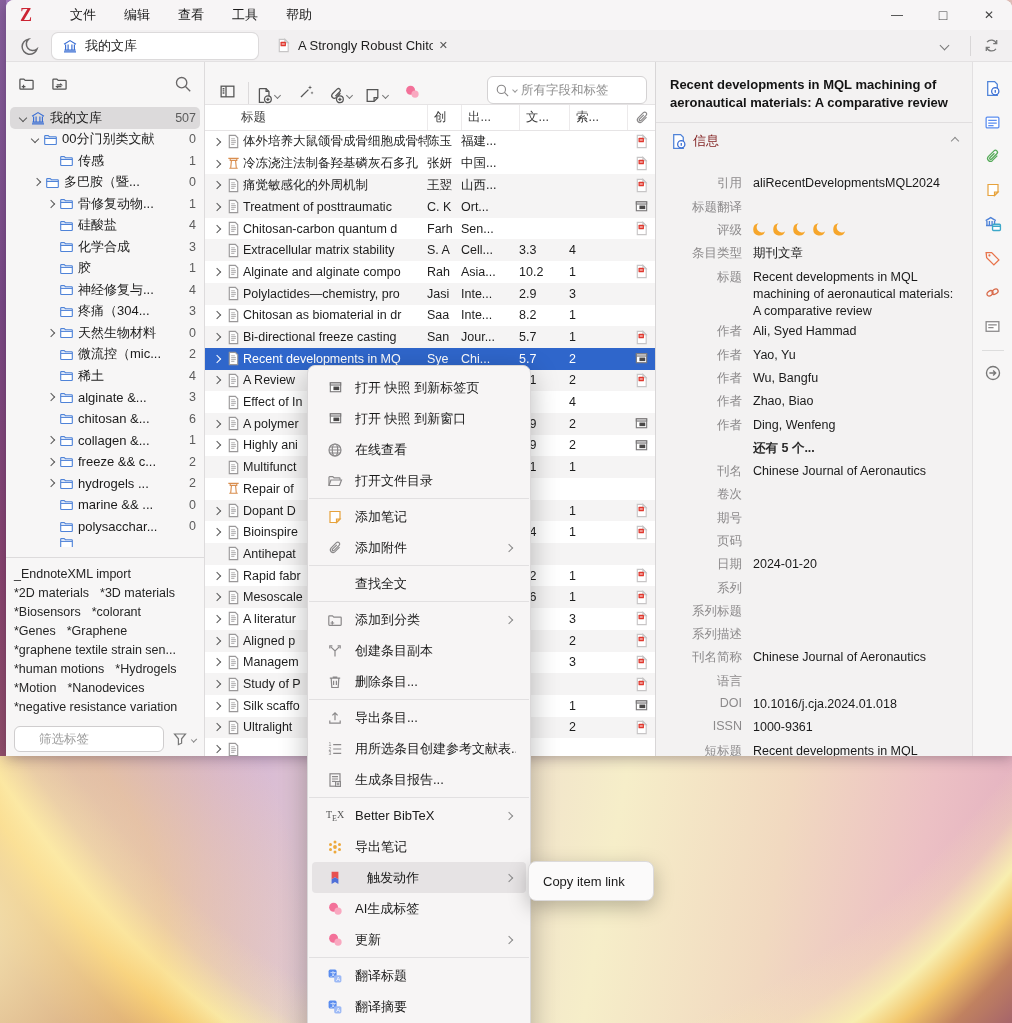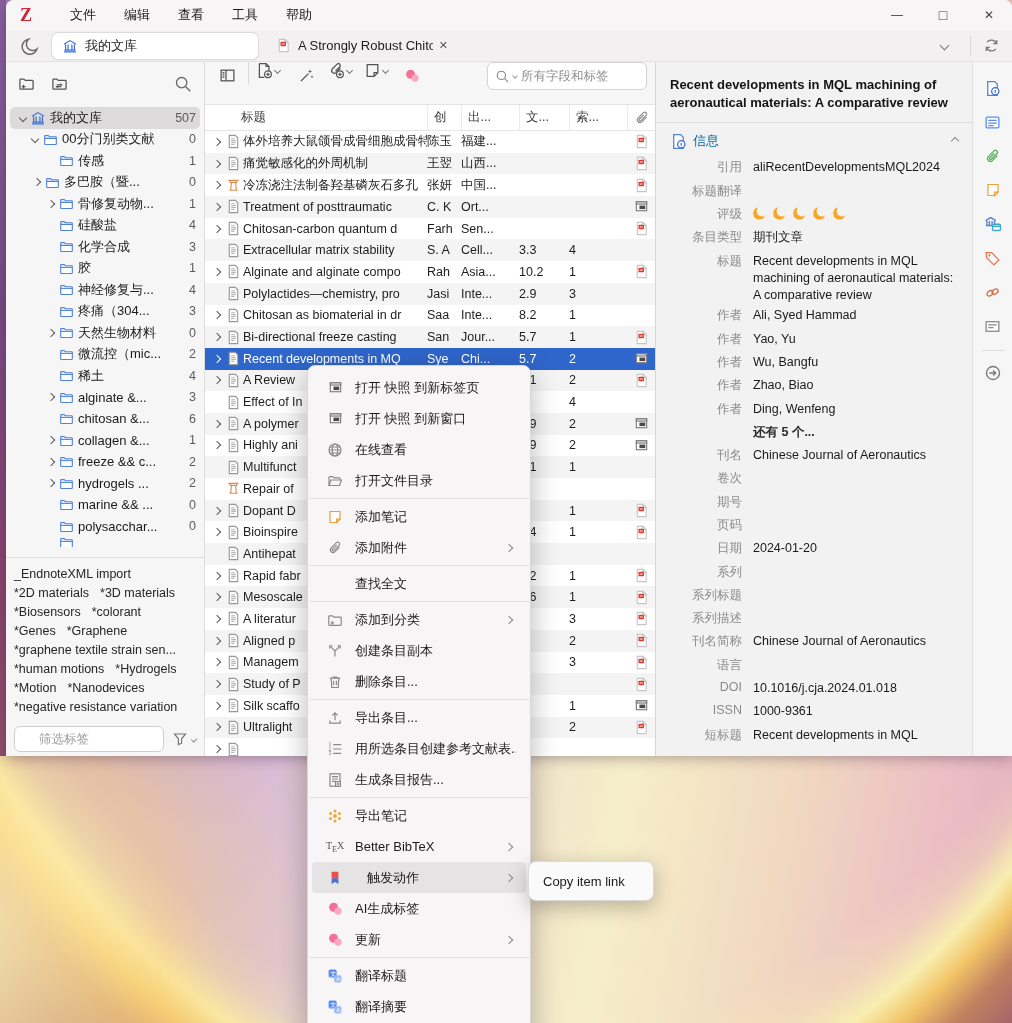--- a/index.html
+++ b/index.html
@@ -52,21 +52,21 @@
   .tagpane { border-top:1px solid #dddbdc; flex:1; display:flex; flex-direction:column; }
   .tags { padding:7px 8px 4px 8px; font-size:12.5px; color:#252525; line-height:1.52; flex:1; overflow:hidden; }
   .tagchip { display:inline-block; margin-right:11px; white-space:nowrap; }
   .tagfilter { height:34px; display:flex; align-items:center; padding:0 8px; }
   .tagfilter input { width:150px; height:26px; border:1px solid #cfcdce; border-radius:6px; background:#fff; padding:0 24px; font-size:12.5px; color:#222; outline:none; }
   .tagfilter input::placeholder { color:#9a9a9a; }
   .tagfilter .funnel { margin-left:8px; }
   .tagfilter .chevron { margin-left:4px; width:5px; height:5px; border-color:#8a8a8a; }
   
   .itemcol { width:450px; display:flex; flex-direction:column; background:#fff; }
-  .i-toolbar { height:43px; background:#f7f6f6; border-bottom:1px solid #e5e3e4; display:flex; align-items:flex-start; padding:0 8px; }
+  .i-toolbar { height:43px; background:#f7f6f6; border-bottom:1px solid #e5e3e4; display:flex; align-items:flex-end; padding:0 8px; }
   .tool-btn { width:28px; height:26px; display:flex; align-items:center; justify-content:center; border-radius:5px; }
   .tool-group { display:flex; align-items:center; }
   .tool-chev { width:5px; height:5px; border-right:1.2px solid #777; border-bottom:1.2px solid #777; transform:rotate(45deg); margin-left:2px; margin-right:4px; }
   .t-divider { width:1px; height:22px; background:#dcdadb; margin:0 7px; }
   .searchbox { margin-left:auto; width:160px; height:28px; background:#fff; border:1px solid #d4d2d3; border-radius:6px; display:flex; align-items:center; padding:0 7px; }
   .searchbox .ph { color:#8f8f8f; font-size:12.5px; margin-left:4px; white-space:nowrap; overflow:hidden; }
   .listhead { height:26px; display:flex; align-items:center; border-bottom:1px solid #e6e4e5; font-size:12.5px; color:#3c3c3c; background:#fff; }
   .hc { display:flex; align-items:center; height:100%; border-left:1px solid #eceaeb; padding-left:6px; overflow:hidden; white-space:nowrap; }
   .hc.first { border-left:none; padding-left:36px; }
   .rows { flex:1; overflow:hidden; }
@@ -80,23 +80,23 @@
   .irow .pub { flex:0 0 58px; white-space:nowrap; overflow:hidden; }
   .irow .impact { flex:0 0 50px; white-space:nowrap; overflow:hidden; }
   .irow .idx { flex:0 0 58px; white-space:nowrap; overflow:hidden; }
   .irow .att { flex:1; display:flex; justify-content:center; }
   .irow.sel .chevron { border-color:#fff; }
   
   .rightcol { width:317px; background:#f3f2f2; border-left:1px solid #d8d6d7; padding:14px 14px 0 14px; overflow:hidden; }
   .dtitle { font-size:13px; font-weight:bold; color:#141414; line-height:1.4; }
   .dsep { height:1px; background:#e0dedf; margin:10px -14px 0 -14px; }
   .sechead { display:flex; align-items:center; margin-top:9px; }
-  .sechead .slabel { font-size:13px; color:#0369a1; margin-left:6px; font-weight:bold;}
+  .sechead .slabel { font-size:13px; color:#7f1d1d; margin-left:6px; font-weight:bold;}
   .sechead .collapse { margin-left:auto; }
-  .fields { margin-top:6px; }
+  .fields { margin-top:22px; }
   .frow { display:flex; min-height:23.3px; align-items:flex-start; }
   .flabel { width:72px; min-width:72px; text-align:right; color:#8c8a8b; font-size:12.5px; padding-top:3px; }
   .fvalue { margin-left:11px; font-size:12.5px; color:#1a1a1a; padding-top:3px; line-height:1.38; flex:1; }
   .fvalue.bold { font-weight:bold; color:#2b2b2b; }
   .moons { display:flex; gap:6px; padding-top:3px; }
   
   .strip { width:40px; background:#f7f6f6; border-left:1px solid #e2e0e1; display:flex; flex-direction:column; align-items:center; padding-top:12px; }
   .strip .sbtn { width:28px; height:28px; display:flex; align-items:center; justify-content:center; border-radius:5px; margin-bottom:6px; }
   .strip .ssep { width:22px; height:1px; background:#ddd; margin:4px 0 8px 0; }
   
@@ -565,56 +565,56 @@
             <span class="idx"></span>
             <span class="att">
               <svg width="15" height="15" viewBox="0 0 16 16" fill="none">
                 <path d="M3.5 1.5h6L13 5v9.5H3.5z" fill="#fff" stroke="#c7c5c6"></path>
                 <path d="M9.5 1.5 13 5H9.5z" fill="#eee" stroke="#c7c5c6"></path>
                 <rect x="4.8" y="4" width="5.8" height="4.8" rx="0.9" fill="#e0382e"></rect>
                 <rect x="6.1" y="5.9" width="3.2" height="1" fill="#fff"></rect>
               </svg>
             </span>
           </div>
-          <div class="irow even">
-            <span class="chevcell">
-              <span class="chevron right"></span>
-            </span>
-            <span class="icell">
-              <svg width="15" height="15" viewBox="0 0 16 16" fill="none">
-                <path d="M3.5 1.5h6.5l2.5 2.5v10.5H3.5z" fill="#fdfdfd" stroke="#9a9899"></path>
-                <path d="M5.5 5h4M5.5 7h5M5.5 9h5M5.5 11h3.5" stroke="#b8b6b7"></path>
-              </svg>
-            </span>
-            <span class="title">痛觉敏感化的外周机制</span>
-            <span class="creator">王翌</span>
-            <span class="pub">山西...</span>
+          <div class="irow">
+            <span class="chevcell">
+              <span class="chevron right"></span>
+            </span>
+            <span class="icell">
+              <svg width="15" height="15" viewBox="0 0 16 16" fill="none">
+                <path d="M2.5 2.5h11M4.5 2.5v2.2h7V2.5M5.8 4.7 5 13h6l-.8-8.3M3.5 13h9" stroke="#d98e4f"></path>
+              </svg>
+            </span>
+            <span class="title">冷冻浇注法制备羟基磷灰石多孔</span>
+            <span class="creator">张妍</span>
+            <span class="pub">中国...</span>
             <span class="impact"></span>
             <span class="idx"></span>
             <span class="att">
               <svg width="15" height="15" viewBox="0 0 16 16" fill="none">
                 <path d="M3.5 1.5h6L13 5v9.5H3.5z" fill="#fff" stroke="#c7c5c6"></path>
                 <path d="M9.5 1.5 13 5H9.5z" fill="#eee" stroke="#c7c5c6"></path>
                 <rect x="4.8" y="4" width="5.8" height="4.8" rx="0.9" fill="#e0382e"></rect>
                 <rect x="6.1" y="5.9" width="3.2" height="1" fill="#fff"></rect>
               </svg>
             </span>
           </div>
-          <div class="irow">
-            <span class="chevcell">
-              <span class="chevron right"></span>
-            </span>
-            <span class="icell">
-              <svg width="15" height="15" viewBox="0 0 16 16" fill="none">
-                <path d="M2.5 2.5h11M4.5 2.5v2.2h7V2.5M5.8 4.7 5 13h6l-.8-8.3M3.5 13h9" stroke="#d98e4f"></path>
-              </svg>
-            </span>
-            <span class="title">冷冻浇注法制备羟基磷灰石多孔</span>
-            <span class="creator">张妍</span>
-            <span class="pub">中国...</span>
+          <div class="irow even">
+            <span class="chevcell">
+              <span class="chevron right"></span>
+            </span>
+            <span class="icell">
+              <svg width="15" height="15" viewBox="0 0 16 16" fill="none">
+                <path d="M3.5 1.5h6.5l2.5 2.5v10.5H3.5z" fill="#fdfdfd" stroke="#9a9899"></path>
+                <path d="M5.5 5h4M5.5 7h5M5.5 9h5M5.5 11h3.5" stroke="#b8b6b7"></path>
+              </svg>
+            </span>
+            <span class="title">痛觉敏感化的外周机制</span>
+            <span class="creator">王翌</span>
+            <span class="pub">山西...</span>
             <span class="impact"></span>
             <span class="idx"></span>
             <span class="att">
               <svg width="15" height="15" viewBox="0 0 16 16" fill="none">
                 <path d="M3.5 1.5h6L13 5v9.5H3.5z" fill="#fff" stroke="#c7c5c6"></path>
                 <path d="M9.5 1.5 13 5H9.5z" fill="#eee" stroke="#c7c5c6"></path>
                 <rect x="4.8" y="4" width="5.8" height="4.8" rx="0.9" fill="#e0382e"></rect>
                 <rect x="6.1" y="5.9" width="3.2" height="1" fill="#fff"></rect>
               </svg>
             </span>
@@ -1494,41 +1494,41 @@
           <path d="M5 4.6h6M5 7h6M5 9.4h3.4" stroke="#8a8889"></path>
           <rect x="8.6" y="9.6" width="4.8" height="4.8" fill="#fff" stroke="#8a8889"></rect>
           <path d="M9.6 12h2.8M11 10.6v2.8" stroke="#8a8889"></path>
         </svg>
       </span>
       <span class="mlabel">生成条目报告...</span>
     </div>
     <div class="msep"></div>
     <div class="mitem">
       <span class="mic">
+        <span class="texlogo">T<sub>E</sub>X</span>
+      </span>
+      <span class="mlabel">Better BibTeX</span>
+      <span class="subarrow"></span>
+    </div>
+    <div class="mitem">
+      <span class="mic">
         <svg width="16" height="16" viewBox="0 0 16 16" fill="none">
           <g fill="#eda93c">
             <circle cx="8" cy="8" r="1.9"></circle>
             <circle cx="8" cy="2.9" r="1.5"></circle>
             <circle cx="12.5" cy="5.4" r="1.5"></circle>
             <circle cx="12.5" cy="10.6" r="1.5"></circle>
             <circle cx="8" cy="13.1" r="1.5"></circle>
             <circle cx="3.5" cy="10.6" r="1.5"></circle>
             <circle cx="3.5" cy="5.4" r="1.5"></circle>
           </g>
         </svg>
       </span>
       <span class="mlabel">导出笔记</span>
     </div>
-    <div class="mitem">
-      <span class="mic">
-        <span class="texlogo">T<sub>E</sub>X</span>
-      </span>
-      <span class="mlabel">Better BibTeX</span>
-      <span class="subarrow"></span>
-    </div>
     <div class="mitem hl">
       <span class="mic">
         <svg width="16" height="16" viewBox="0 0 16 16" fill="none">
           <path d="M4.6 1.8h6.8v7.4L8 7.2 4.6 9.2z" fill="#e8504f"></path>
           <path d="M4.6 9.2v4.8L8 11.9l3.4 2.1V9.2L8 7.2z" fill="#4f6fd8"></path>
         </svg>
       </span>
       <span class="mlabel">触发动作</span>
       <span class="subarrow"></span>
     </div>

